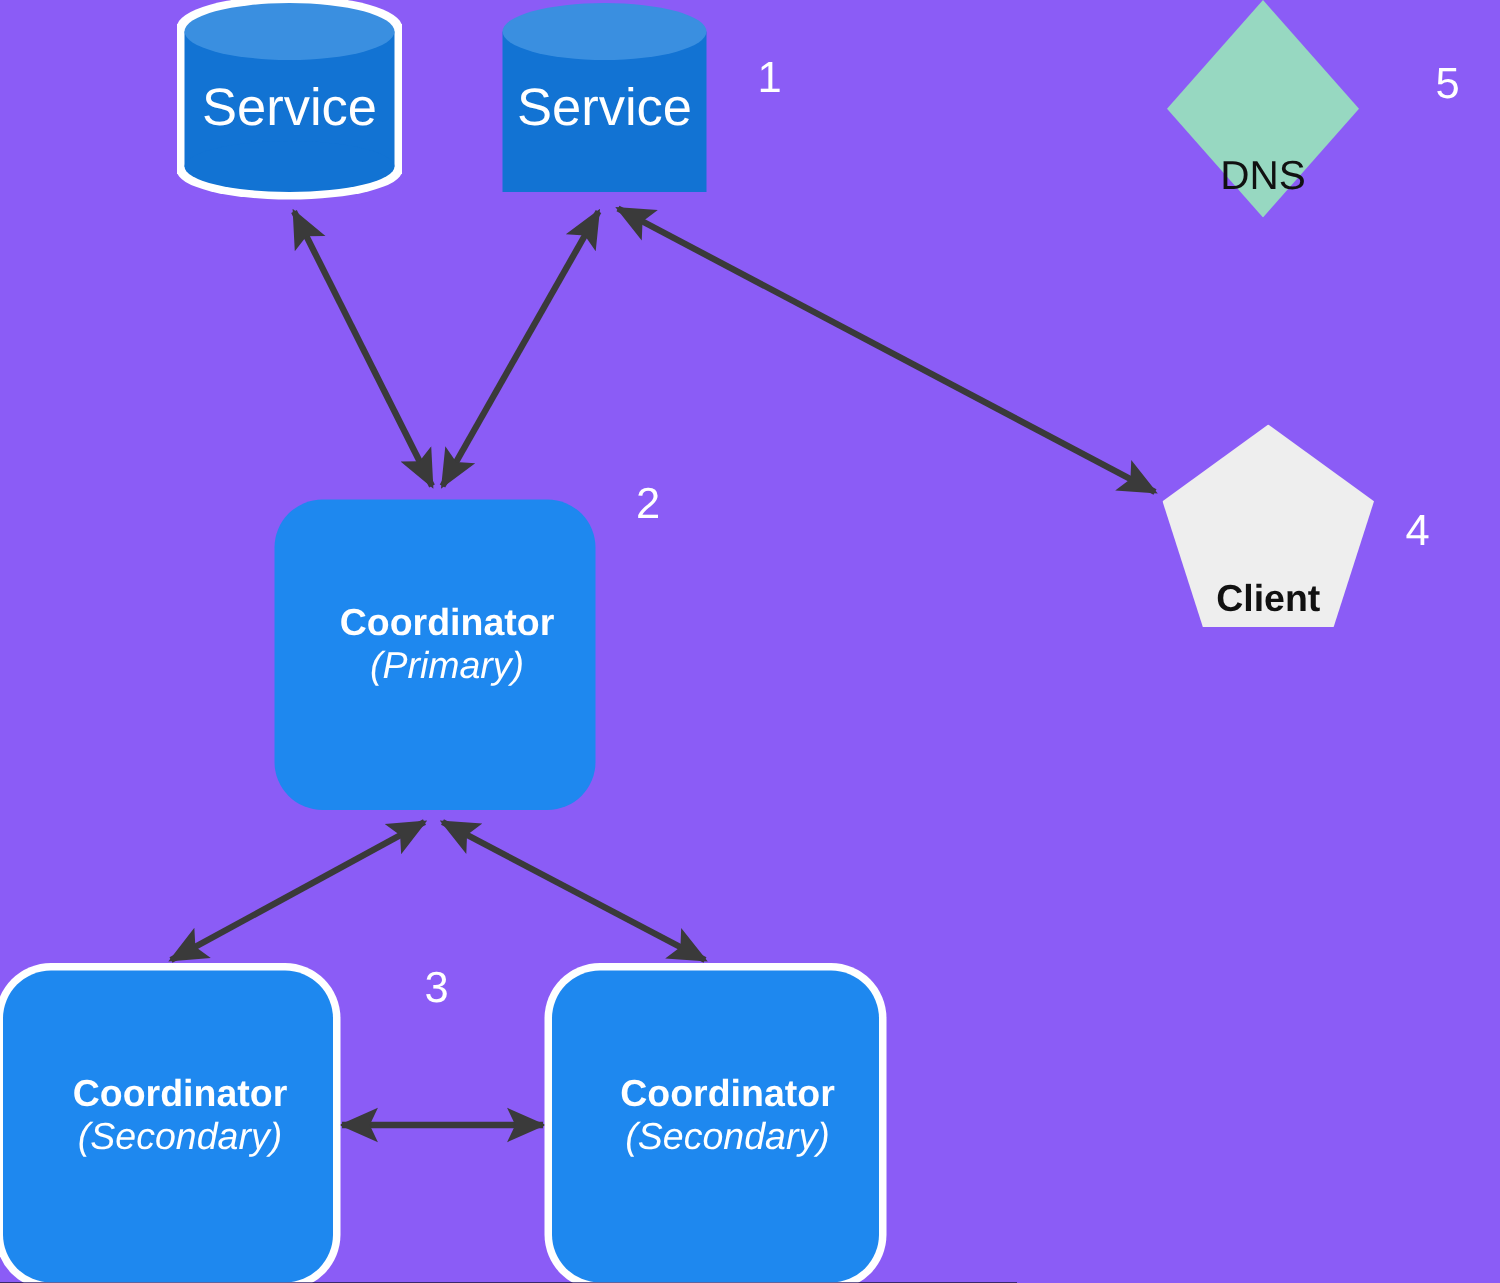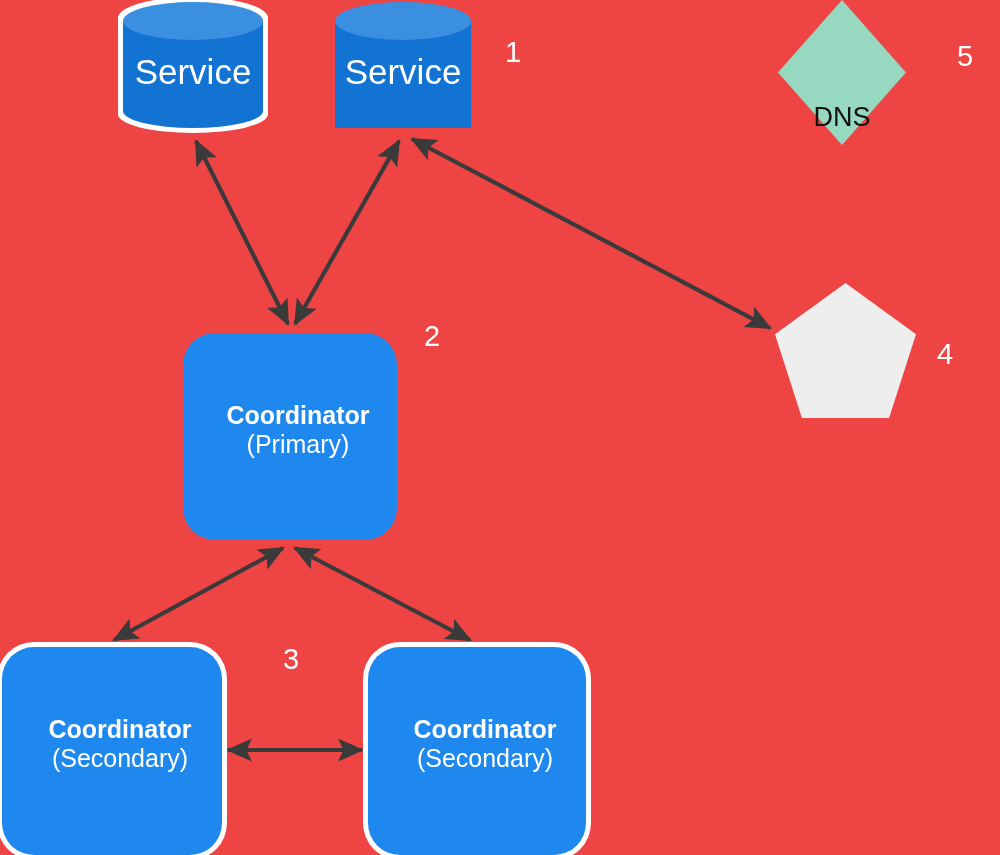--- a/index.html
+++ b/index.html
@@ -4,21 +4,21 @@
 <style>
   html, body {
     margin: 0;
     padding: 0;
     background: #000000;
   }
   #canvas {
     position: relative;
     width: 1000px;
     height: 855px;
-    background: #ef4444;
+    background: #8b5cf6;
     overflow: hidden;
     font-family: "Liberation Sans", sans-serif;
   }
   #edges {
     position: absolute;
     left: 0;
     top: 0;
     width: 1000px;
     height: 855px;
     pointer-events: none;
@@ -74,20 +74,21 @@
   }
   .t-bold {
     font-weight: bold;
     font-size: 25px;
     display: block;
   }
   .t-reg {
     font-weight: 400;
     font-size: 25px;
     display: block;
+    font-style: italic;
   }
   
   .num {
     position: absolute;
     color: #ffffff;
     font-size: 29px;
     font-weight: 400;
     line-height: 1;
   }
   
@@ -165,20 +166,21 @@
     <svg width="128" height="145" viewBox="0 0 128 145" style="position:absolute; left:0; top:0;">
       <polygon points="64,0 128,72.5 64,145 0,72.5" fill="#97d8c1"></polygon>
     </svg>
     <div class="shape-text" style="left:0; right:0; top:57px; font-size:27px; font-weight:400;">DNS</div>
   </div>
 
   <div class="node" style="left:775px; top:283px; width:141px; height:135px;">
     <svg width="141" height="135" viewBox="0 0 141 135" style="position:absolute; left:0; top:0;">
       <polygon points="70.5,0 141,51.2 114.1,135 26.9,135 0,51.2" fill="#eeeeee"></polygon>
     </svg>
+    <div class="shape-text" style="left:0; right:0; top:57px; font-size:25px; font-weight:bold;">Client</div>
   </div>
 
   <div class="num" style="left:505px; top:38px;">1</div>
   <div class="num" style="left:424px; top:322px;">2</div>
   <div class="num" style="left:283px; top:645px;">3</div>
   <div class="num" style="left:937px; top:340px;">4</div>
   <div class="num" style="left:957px; top:42px;">5</div>
 
 </div>
 

